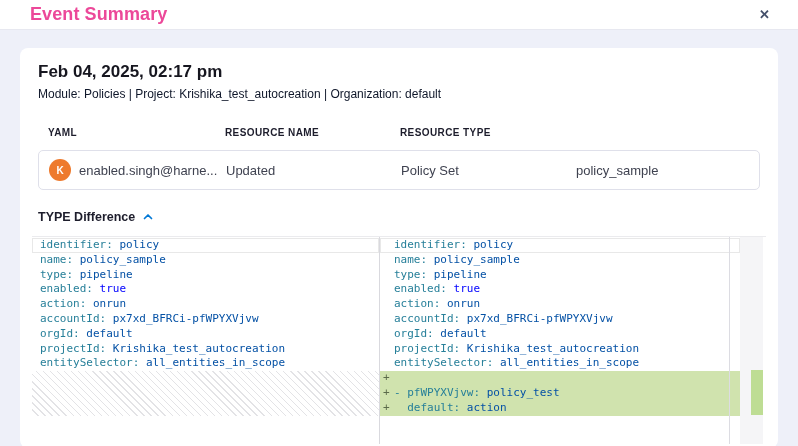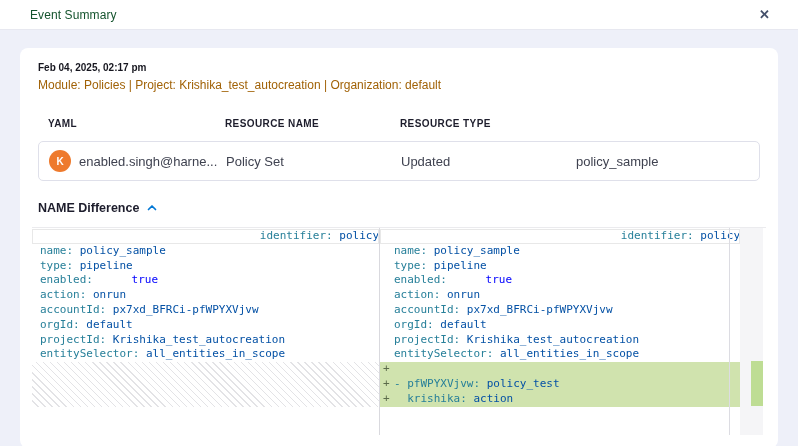--- a/index.html
+++ b/index.html
@@ -7,33 +7,33 @@
   body {
     font-family:"Liberation Sans", sans-serif;
     background:var(--page-bg, #eef0f9);
   }
 
   
   .modal-header {
     height:30px; background:#ffffff; border-bottom:1px solid #e7e8f0;
     display:flex; align-items:center; padding:0 26px 0 30px;
   }
-  .modal-title { font-size:12px; font-weight:normal; color:#14532d; letter-spacing:.1px; }
+  .modal-title { font-size:18px; font-weight:bold; color:#ec4899; letter-spacing:.1px; }
   .close-btn {
     margin-left:auto; background:none; border:none; cursor:pointer;
     font-size:13px; font-weight:bold; color:#44506a; line-height:1; padding:2px;
   }
 
   
   .card {
     margin:18px 20px 0 20px; background:#ffffff; border-radius:8px;
     padding:12px; height:400px;
   }
-  .event-date { margin:2px 6px 0; font-size:10px; font-weight:bold; color:#16161f; }
-  .event-context { margin:5px 6px 0; font-size:12px; color:#a16207; }
+  .event-date { margin:2px 6px 0; font-size:17px; font-weight:bold; color:#16161f; }
+  .event-context { margin:5px 6px 0; font-size:12px; color:#0f172a; }
 
   
   .audit-table { margin:26px 6px 0; }
   .audit-head {
     display:grid; grid-template-columns:177px 175px 175px 1fr;
     padding:0 10px; font-size:10px; font-weight:bold; color:#1d1d2c; letter-spacing:.4px;
   }
   .audit-row {
     display:grid; grid-template-columns:177px 175px 175px 1fr; align-items:center;
     margin-top:12px; height:40px; padding:0 10px;
@@ -60,26 +60,26 @@
     font-family:"DejaVu Sans Mono", monospace; font-size:11px;
   }
   .pane { position:absolute; top:1px; }
   .pane-left  { left:0;  width:347px; }
   .pane-right { left:348px; width:360px; }
   .pane-divider { position:absolute; left:347px; top:0; bottom:0; width:1px; background:#d9d9de; }
   .content-edge { position:absolute; left:697px; top:0; bottom:0; width:1px; background:#dcdce2; }
 
   .code-line { height:14.8px; line-height:14.8px; white-space:pre; display:flex; }
   .pane-left .code-line { padding-left:8px; }
-  .code-line.current { outline:1px solid #e8e8e8; outline-offset:-1px;justify-content:flex-end; }
+  .code-line.current { outline:1px solid #e8e8e8; outline-offset:-1px; }
   .code-line.added { background:var(--added-bg,#d0e3ae); }
   .gutter-sym { width:14px; flex:none; padding-left:3px; color:#5b6b4a; }
   .tok-key { color:var(--yaml-key,#267f99); }
   .tok-str { color:var(--yaml-value,#0451a5); }
-  .tok-kw  { color:var(--yaml-keyword,#0000ff);margin-left:32px; }
+  .tok-kw  { color:var(--yaml-keyword,#0000ff); }
 
   .hatch-block {
     height:44.4px; width:100%;
     background:repeating-linear-gradient(45deg,#ffffff 0px,#ffffff 4px,#e3e3e6 4px,#e3e3e6 5px);
   }
 
   .overview-ruler {
     position:absolute; left:708px; top:0; bottom:0; width:23px; background:#f5f5f7;
   }
   .ruler-marker {
@@ -104,28 +104,28 @@
     <div class="audit-head">
       <span>YAML</span>
       <span>RESOURCE NAME</span>
       <span>RESOURCE TYPE</span>
     </div>
     <div class="audit-row">
       <div class="user-cell">
         <span class="avatar">K</span>
         <span class="user-name">enabled.singh@harne...</span>
       </div>
+      <span>Updated</span>
       <span>Policy Set</span>
-      <span>Updated</span>
       <span>policy_sample</span>
     </div>
   </section>
 
   <div class="yaml-toggle">
-    <span class="yaml-label">NAME Difference</span>
+    <span class="yaml-label">TYPE Difference</span>
     <svg class="chev" width="12" height="12" viewBox="0 0 24 24" fill="none" stroke="#0278d5" stroke-width="3.4" stroke-linecap="round" stroke-linejoin="round">
       <polyline points="5 15 12 8 19 15"></polyline>
     </svg>
   </div>
 
   <div class="diff-editor">
     <div class="pane pane-left" id="pane-left">
         <div class="code-line current"><span class="tok-key">identifier:</span><span class="tok-str"> policy</span></div>
         <div class="code-line"><span class="tok-key">name:</span><span class="tok-str"> policy_sample</span></div>
         <div class="code-line"><span class="tok-key">type:</span><span class="tok-str"> pipeline</span></div>
@@ -143,21 +143,21 @@
         <div class="code-line"><span class="gutter-sym"></span><span class="tok-key">name:</span><span class="tok-str"> policy_sample</span></div>
         <div class="code-line"><span class="gutter-sym"></span><span class="tok-key">type:</span><span class="tok-str"> pipeline</span></div>
         <div class="code-line"><span class="gutter-sym"></span><span class="tok-key">enabled:</span><span class="tok-kw"> true</span></div>
         <div class="code-line"><span class="gutter-sym"></span><span class="tok-key">action:</span><span class="tok-str"> onrun</span></div>
         <div class="code-line"><span class="gutter-sym"></span><span class="tok-key">accountId:</span><span class="tok-str"> px7xd_BFRCi-pfWPYXVjvw</span></div>
         <div class="code-line"><span class="gutter-sym"></span><span class="tok-key">orgId:</span><span class="tok-str"> default</span></div>
         <div class="code-line"><span class="gutter-sym"></span><span class="tok-key">projectId:</span><span class="tok-str"> Krishika_test_autocreation</span></div>
         <div class="code-line"><span class="gutter-sym"></span><span class="tok-key">entitySelector:</span><span class="tok-str"> all_entities_in_scope</span></div>
         <div class="code-line added"><span class="gutter-sym">+</span></div>
         <div class="code-line added"><span class="gutter-sym">+</span><span class="tok-key">- pfWPYXVjvw:</span><span class="tok-str"> policy_test</span></div>
-        <div class="code-line added"><span class="gutter-sym">+</span><span class="tok-key">  krishika:</span><span class="tok-str"> action</span></div>
+        <div class="code-line added"><span class="gutter-sym">+</span><span class="tok-key">  default:</span><span class="tok-str"> action</span></div>
       </div>
     <div class="content-edge"></div>
     <div class="overview-ruler">
       <div class="ruler-marker"></div>
     </div>
   </div>
 
 </main>
 
 </body></html>

